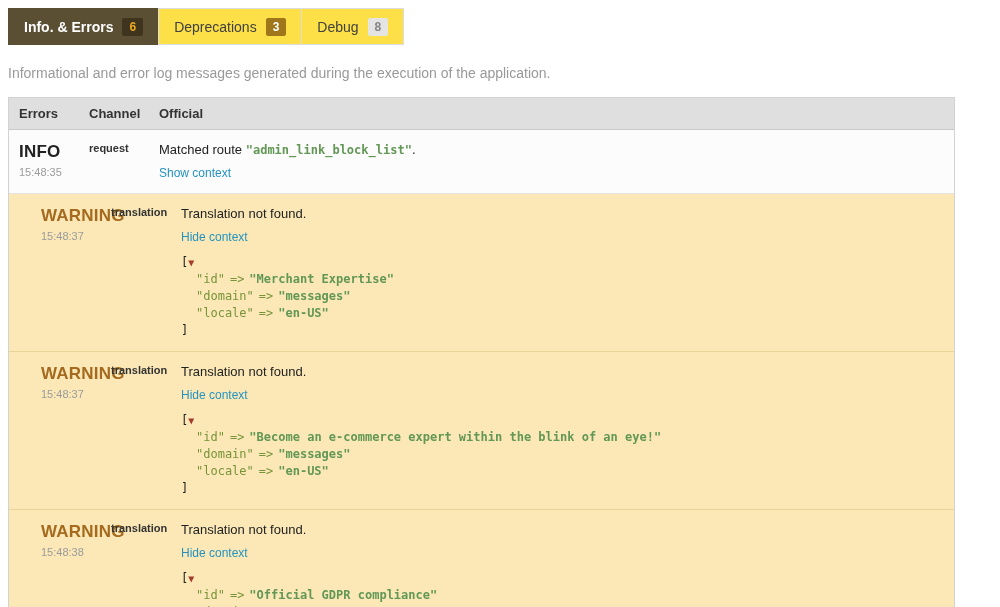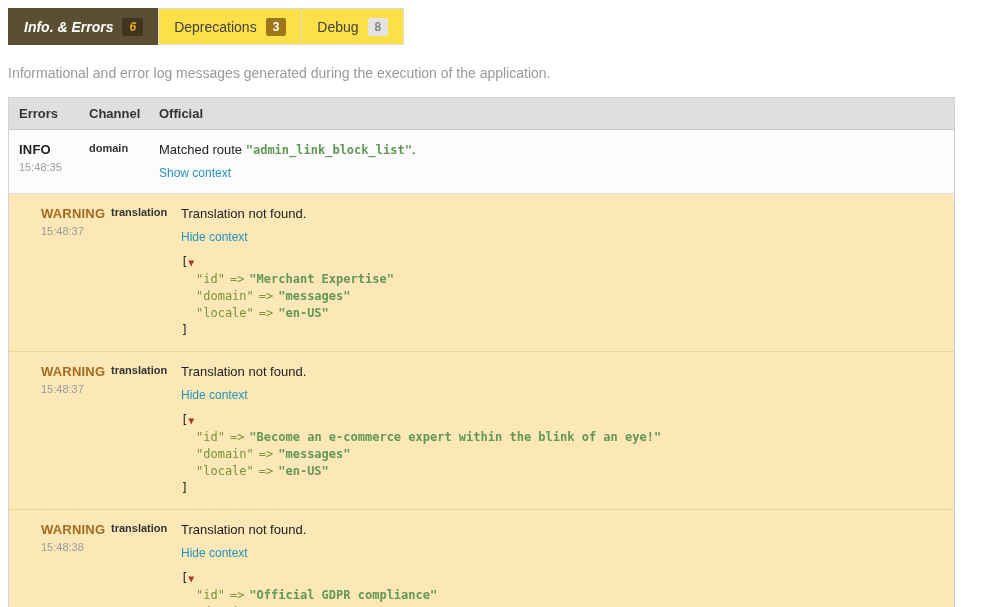--- a/index.html
+++ b/index.html
@@ -21,21 +21,20 @@
     margin-left: -1px;
     font-size: 14px; color: #404040;
     cursor: pointer; white-space: nowrap;
   }
   .tab:first-child { margin-left: 0; }
   .tab.active {
     background: #5b4f33;
     border-color: #5b4f33;
     color: #ffffff;
     font-weight: bold;
-    font-style: italic;
   }
   .badge {
     display: inline-block;
     font-size: 12px; font-weight: bold;
     padding: 2px 7px; border-radius: 2px;
     background: #e4e4e4; color: #858585;
     line-height: 14px;
   }
   .badge.badge-active { background: #3f351e; color: #eda821; }
   .badge.badge-warn { background: #9f7619; color: #ffffff; }
@@ -64,21 +63,21 @@
   .thead .th.ch { padding-left: 8px; }
 
   .row {
     display: grid; grid-template-columns: 72px 68px 1fr;
   }
   .row.info   { background: #fcfcfc; border-bottom: 1px solid #e3e3e3; }
   .row.warning{ background: #fbe8b6; border-bottom: 1px solid #e9d49b; padding-left: 22px; }
   .row:last-child { border-bottom: none; }
 
   .cell-level { padding: 12px 4px 10px 10px; }
-  .level { font-size: 13px; font-weight: bold; color: #222; letter-spacing: .2px; }
+  .level { font-size: 17px; font-weight: bold; color: #222; letter-spacing: .2px; }
   .row.warning .level { color: #a46a1f; }
   .time { font-size: 11px; color: #9b9b9b; margin-top: 4px; }
 
   .cell-channel { padding: 12px 4px 10px 8px; font-size: 11px; font-weight: bold; color: #333; }
 
   .cell-message { padding: 11px 12px 12px 10px; }
   .msg { font-size: 13px; color: #222; line-height: 18px; }
   .msg .route-code {
     font-family: "DejaVu Sans Mono", monospace;
     font-size: 12px; font-weight: bold; color: #629755;
@@ -128,21 +127,21 @@
       <div class="th">Errors</div>
       <div class="th ch">Channel</div>
       <div class="th">Official</div>
     </div>
 
     <div class="row info">
       <div class="cell-level">
         <div class="level">INFO</div>
         <div class="time">15:48:35</div>
       </div>
-      <div class="cell-channel">domain</div>
+      <div class="cell-channel">request</div>
       <div class="cell-message">
         <div class="msg">
           <span>Matched route </span><span class="route-code">"admin_link_block_list"</span><span>.</span>
         </div>
         <a class="ctx-link">Show context</a>
       </div>
     </div>
 
     <div class="row warning">
       <div class="cell-level">

